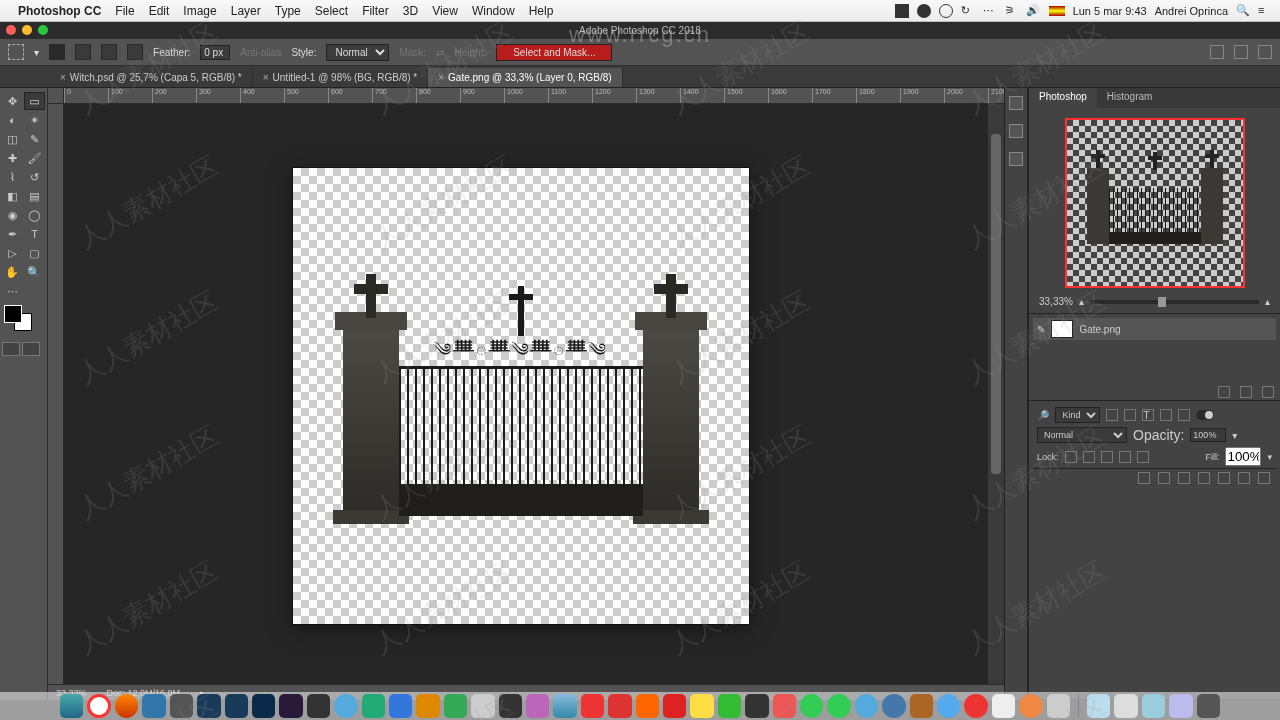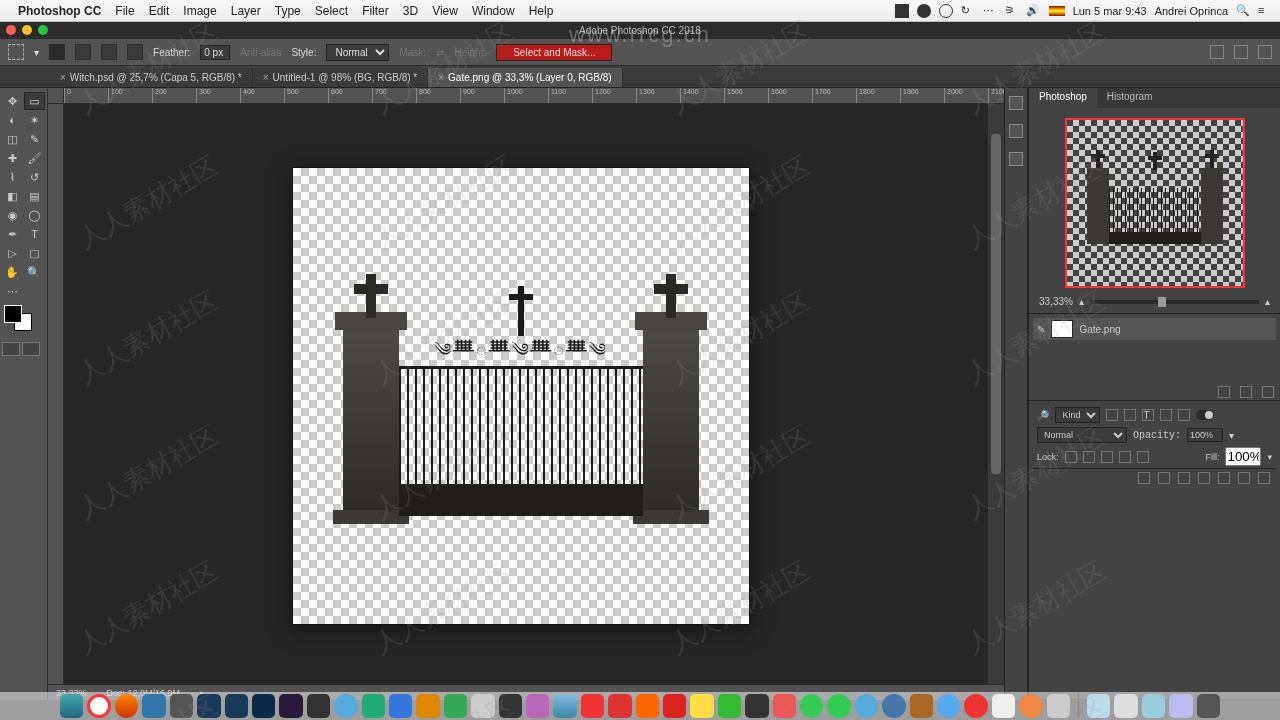--- a/index.html
+++ b/index.html
@@ -106,21 +106,21 @@
 .hist-row.title{background:#555;}
 .hist-row.step{background:#3a3a3a;margin-top:2px;}
 .hist-thumb{width:22px;height:18px;background:#fff;border:1px solid #222;}
 .hist-icon{width:14px;height:12px;background:#666;border:1px solid #333;}
 .hist-footer{display:flex;justify-content:flex-end;gap:10px;padding:2px 6px;}
 .hist-footer .hi{width:12px;height:12px;border:1px solid #777;}
 
 
 .layers-controls{display:flex;align-items:center;gap:6px;padding:2px 4px;flex-wrap:wrap;}
 .layers-controls select,.layers-controls input{background:#3a3a3a;border:1px solid #222;color:#ccc;font-size:9px;padding:1px 2px;}
-.layers-controls .lbl{font-size:10px;font-family:Liberation Mono, monospace;}
+.layers-controls .lbl{font-size:14px;}
 .lock-row{display:flex;align-items:center;gap:6px;padding:2px 4px;font-size:9px;}
 .lock-row .lk{width:12px;height:12px;border:1px solid #777;}
 .layer-list{height:160px;background:#3a3a3a;margin-top:2px;}
 .layer-row{display:flex;align-items:center;gap:6px;padding:4px;background:#4d4d4d;}
 .eye{width:12px;height:12px;border:1px solid #888;border-radius:50%;}
 .layer-thumb{width:36px;height:30px;
   background-image: linear-gradient(45deg,#ccc 25%,transparent 25%),linear-gradient(-45deg,#ccc 25%,transparent 25%),linear-gradient(45deg,transparent 75%,#ccc 75%),linear-gradient(-45deg,transparent 75%,#ccc 75%);
   background-size:8px 8px;border:1px solid #222;position:relative;}
 .layer-thumb::after{content:"";position:absolute;bottom:5px;left:4px;right:4px;height:12px;background:#333;}
 .layers-footer{display:flex;justify-content:flex-end;gap:8px;padding:3px 6px;border-top:1px solid #222;}

